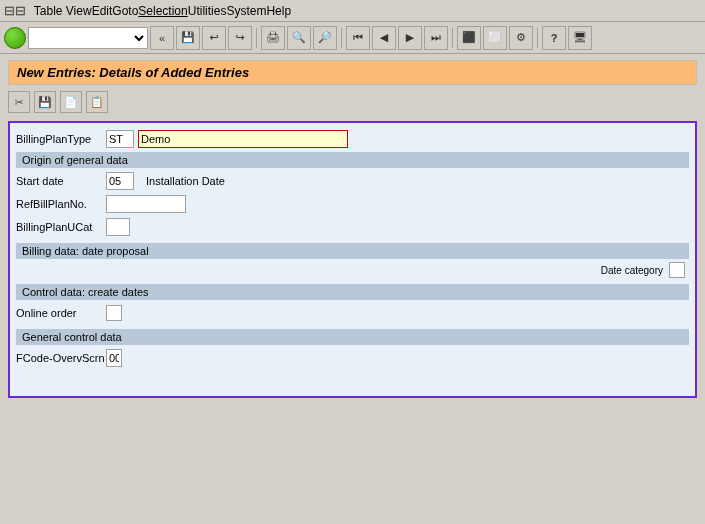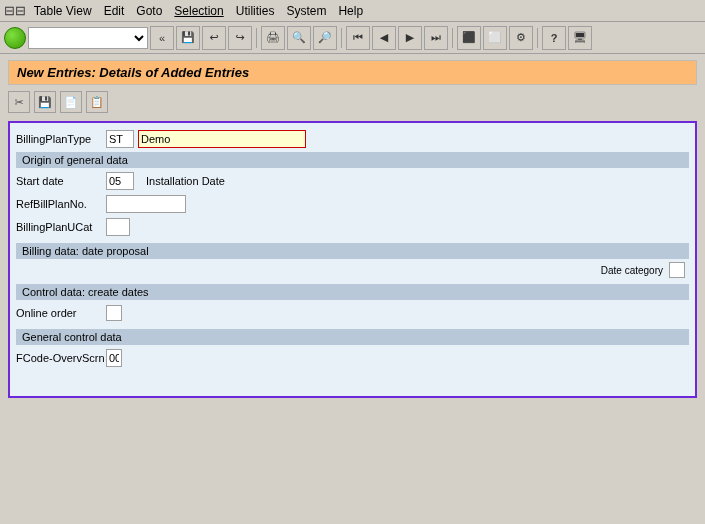--- a/index.html
+++ b/index.html
@@ -21,21 +21,20 @@
       padding: 2px 4px;
       border-bottom: 1px solid #a0a0a0;
     }
     .menu-bar .menu-icon {
       margin-right: 8px;
       color: #333;
       font-size: 13px;
     }
     .menu-bar .menu-items {
       display: flex;
-      gap: 12px;
     }
     .menu-bar .menu-items span {
       font-size: 12px;
       color: #000;
       cursor: pointer;
       text-decoration: none;
     }
     .menu-bar .menu-items .underline {
       text-decoration: underline;
     }
@@ -154,21 +153,21 @@
       font-size: 11px;
       padding: 7px 2px;
     }
     .form-input-small {
       width: 30px;
     }
     .form-input-medium {
       width: 80px;
     }
     .form-input-large {
-      width: 168px;
+      width: 210px;
       background: #ffffd0;
     }
     .form-input-highlighted {
       background: #ffffd0;
       border: 1px solid #cc0000;
     }
 
     .section-header {
       background: #b8c8d8;
       padding: 2px 6px;

